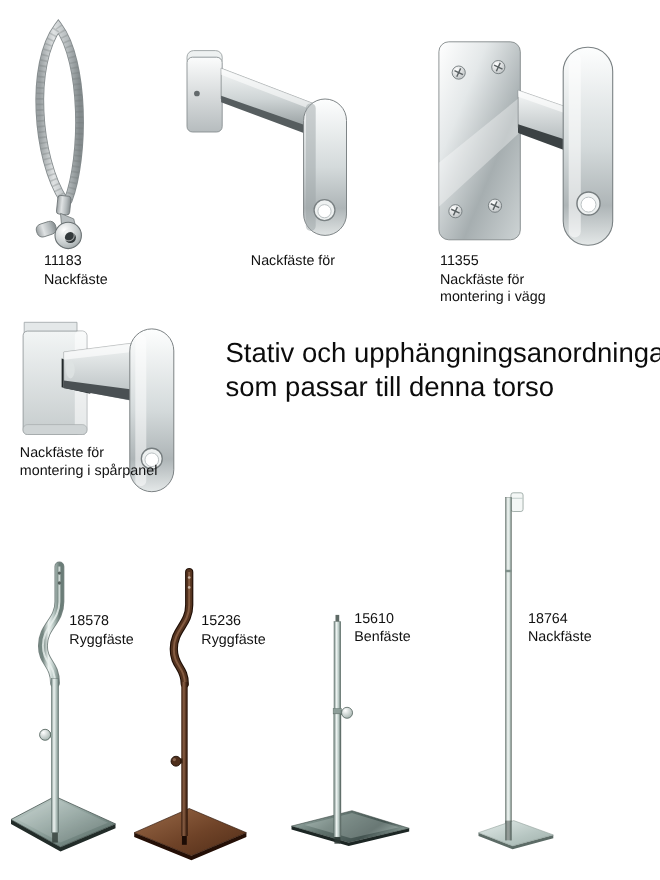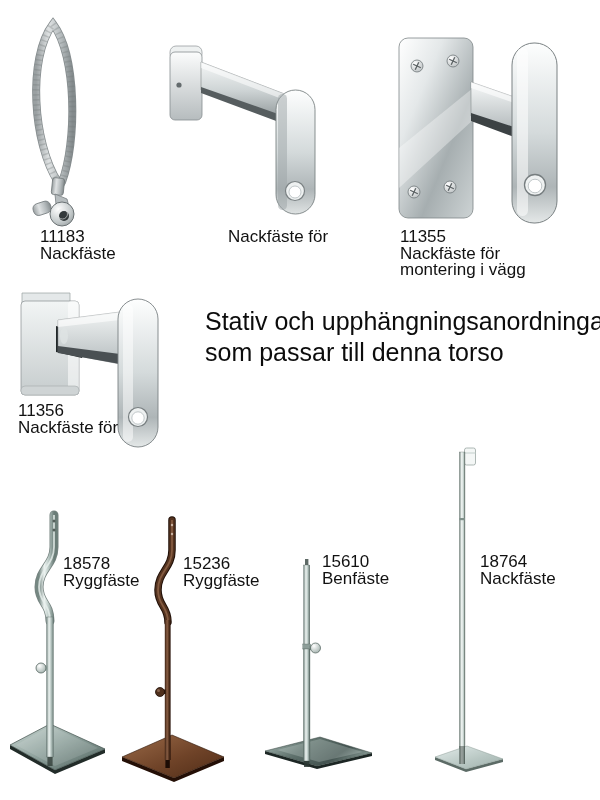--- a/index.html
+++ b/index.html
@@ -1,19 +1,19 @@
 <!DOCTYPE html>
 <html><head>
 <meta charset="utf-8">
 <style>
   html,body{margin:0;padding:0;background:#ffffff;}
   body{width:600px;height:800px;overflow:hidden;font-family:"Liberation Sans",sans-serif;}
   #page{position:relative;width:600px;height:800px;background:#ffffff;}
   .photo{position:absolute;}
-  .label{position:absolute;font-size:17px;line-height:16.5px;color:#111;letter-spacing:0;}
+  .label{position:absolute;font-size:13px;line-height:16.5px;color:#111;letter-spacing:0;}
   .label div{white-space:nowrap;}
   .title{position:absolute;left:205px;top:306px;font-size:25px;line-height:31px;color:#0c0c0c;}
   .title div{white-space:nowrap;}
 </style>
 </head>
 <body>
 
 <div id="page">
 
   <svg class="photo" style="left:25px;top:12px" width="60" height="216" viewBox="0 0 60 216">
@@ -291,22 +291,22 @@
   </div>
   <div class="label" style="left:228px;top:229px">
     <div>Nackfäste för</div>
   </div>
   <div class="label" style="left:400px;top:229px">
     <div>11355</div>
     <div>Nackfäste för</div>
     <div>montering i vägg</div>
   </div>
   <div class="label" style="left:18px;top:403px">
-    <div>11356</div>
     <div>Nackfäste för</div>
+    <div>montering i spårpanel</div>
   </div>
   <div class="label" style="left:63px;top:556px">
     <div>18578</div>
     <div>Ryggfäste</div>
     <div></div>
   </div>
   <div class="label" style="left:183px;top:556px">
     <div>15236</div>
     <div>Ryggfäste</div>
     <div></div>

